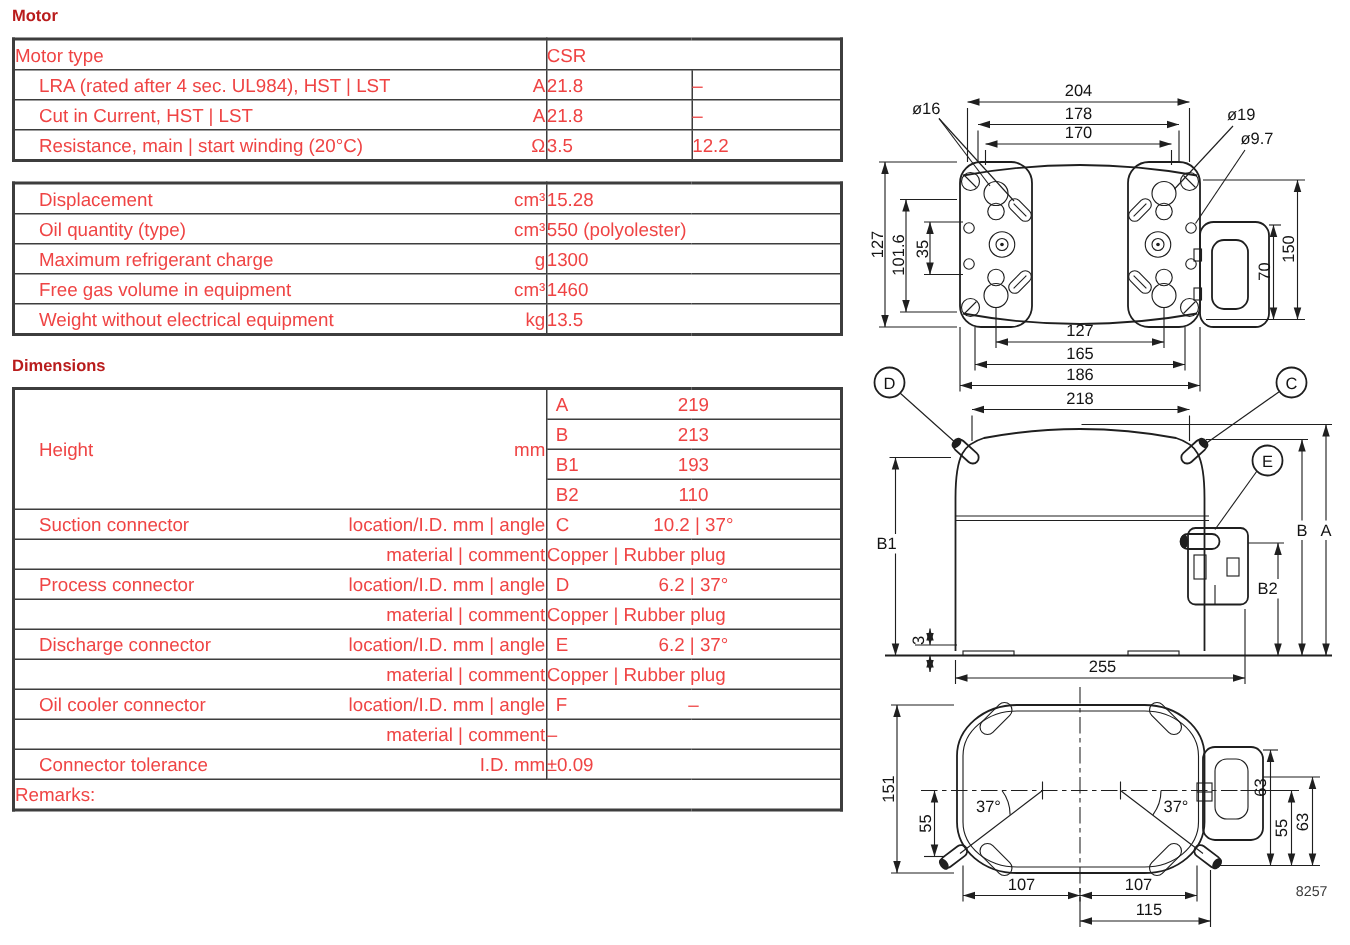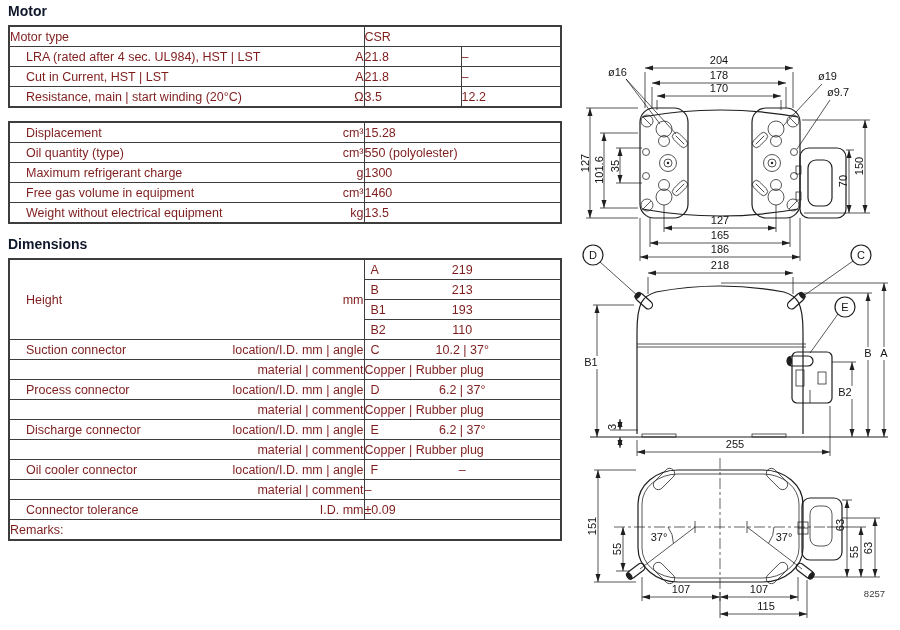--- a/index.html
+++ b/index.html
@@ -1,26 +1,26 @@
 <!DOCTYPE html>
 <html><head>
 <meta charset="utf-8">
 <style>
   html,body { margin:0; padding:0; }
   body {
     width:900px; height:630px; background:#ffffff; position:relative;
     font-family:"Liberation Sans", sans-serif; color:#262626; overflow:hidden;
   }
   .left-col { position:absolute; left:8px; top:4px; width:552px; }
-  h2.sec-title { font-size:14px; font-weight:bold; color:#0f172a; margin:0 0 6px 0; line-height:15px; }
+  h2.sec-title { font-size:11px; font-weight:bold; color:#b91c1c; margin:0 0 6px 0; line-height:15px; }
   .sec { margin-bottom:13px; }
   table.spec { border-collapse:collapse; width:552px; table-layout:fixed; border:2px solid #3d3d3d; }
   table.spec td {
     border:1.5px solid #3d3d3d; font-size:12.5px; height:19px;
-    padding:0; vertical-align:middle; color:#7f1d1d;
+    padding:0; vertical-align:middle; color:#ef4444;
   }
   td.lblcell { padding:0 5px 0 6px; }
   .lbl-flex { display:flex; justify-content:space-between; align-items:center;padding-left:16px; }
   .lbl-flex .u { text-align:right; white-space:nowrap; }
   td.val { text-align:left; }
   td.keyval { position:relative; text-align:center; }
   td.keyval .key { position:absolute; left:6px; top:50%; transform:translateY(-50%); }
   td.topcell { vertical-align:top; padding-top:2px; }
   td.remarks { vertical-align:top; padding:3px 6px; height:44px; }
   .right-col { position:absolute; left:580px; top:0; width:320px; height:470px; }

